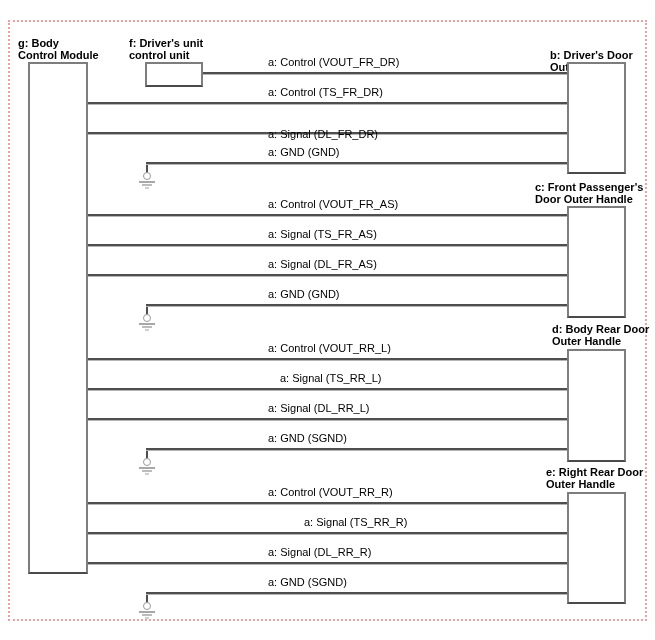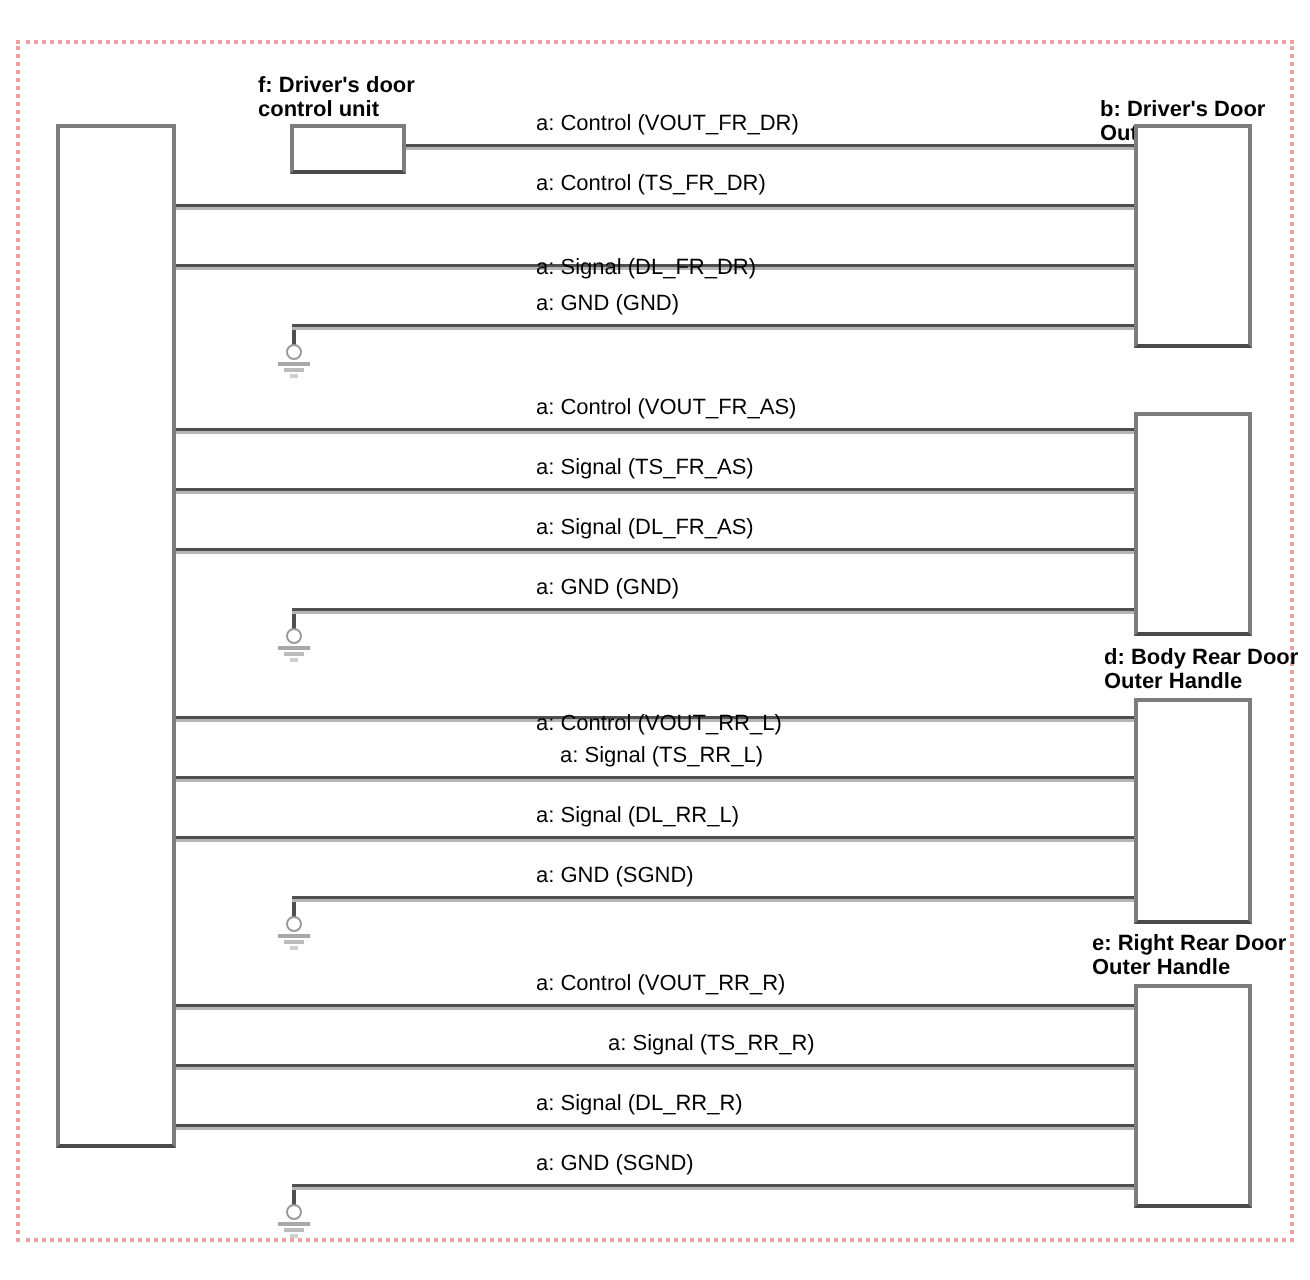--- a/index.html
+++ b/index.html
@@ -37,34 +37,42 @@
   .gnd-b2 { position:absolute; left:3px; top:19px; width:10px; height:2px; background:#bcbcbc; }
   .gnd-b3 { position:absolute; left:6px; top:22px; width:4px;  height:2px; background:#cfcfcf; }
 </style>
 </head>
 <body>
 
 <div id="diagram">
 
   <div class="frame"></div>
 
+  <div class="comp-label" style="left:18px; top:37px;">
+    <div>g: Body</div>
+    <div>Control Module</div>
+  </div>
   <div class="box" style="left:28px; top:62px; width:60px; height:512px;"></div>
 
   <div class="comp-label" style="left:129px; top:37px;">
-    <div>f: Driver's door</div>
+    <div>f: Driver's unit</div>
     <div>control unit</div>
   </div>
   <div class="box" style="left:145px; top:62px; width:58px; height:25px;"></div>
 
   <div class="comp-label" style="left:550px; top:37px;margin-top:12px;">
     <div>b: Driver's Door</div>
     <div>Outer Handle</div>
   </div>
   <div class="box" style="left:567px; top:62px; width:59px; height:112px;"></div>
 
+  <div class="comp-label" style="left:535px; top:181px;">
+    <div>c: Front Passenger's</div>
+    <div>Door Outer Handle</div>
+  </div>
   <div class="box" style="left:567px; top:206px; width:59px; height:112px;"></div>
 
   <div class="comp-label" style="left:552px; top:323px;">
     <div>d: Body Rear Door</div>
     <div>Outer Handle</div>
   </div>
   <div class="box" style="left:567px; top:349px; width:59px; height:113px;"></div>
 
   <div class="comp-label" style="left:546px; top:466px;">
     <div>e: Right Rear Door</div>
@@ -98,21 +106,21 @@
   <div class="wire-label" style="left:268px; top:288px;">a: GND (GND)</div>
   <div class="gnd" style="left:139px; top:307px;">
     <div class="gnd-stub"></div>
     <div class="gnd-circle"></div>
     <div class="gnd-b1"></div>
     <div class="gnd-b2"></div>
     <div class="gnd-b3"></div>
   </div>
 
   <div class="wire" style="left:88px; top:358px; width:479px;"></div>
-  <div class="wire-label" style="left:268px; top:356px;">a: Control (VOUT_RR_L)</div>
+  <div class="wire-label" style="left:268px; top:342px;">a: Control (VOUT_RR_L)</div>
   <div class="wire" style="left:88px; top:388px; width:479px;"></div>
   <div class="wire-label" style="left:280px; top:372px;">a: Signal (TS_RR_L)</div>
   <div class="wire" style="left:88px; top:418px; width:479px;"></div>
   <div class="wire-label" style="left:268px; top:402px;">a: Signal (DL_RR_L)</div>
   <div class="wire" style="left:146px; top:448px; width:421px;"></div>
   <div class="wire-label" style="left:268px; top:432px;">a: GND (SGND)</div>
   <div class="gnd" style="left:139px; top:451px;">
     <div class="gnd-stub"></div>
     <div class="gnd-circle"></div>
     <div class="gnd-b1"></div>

